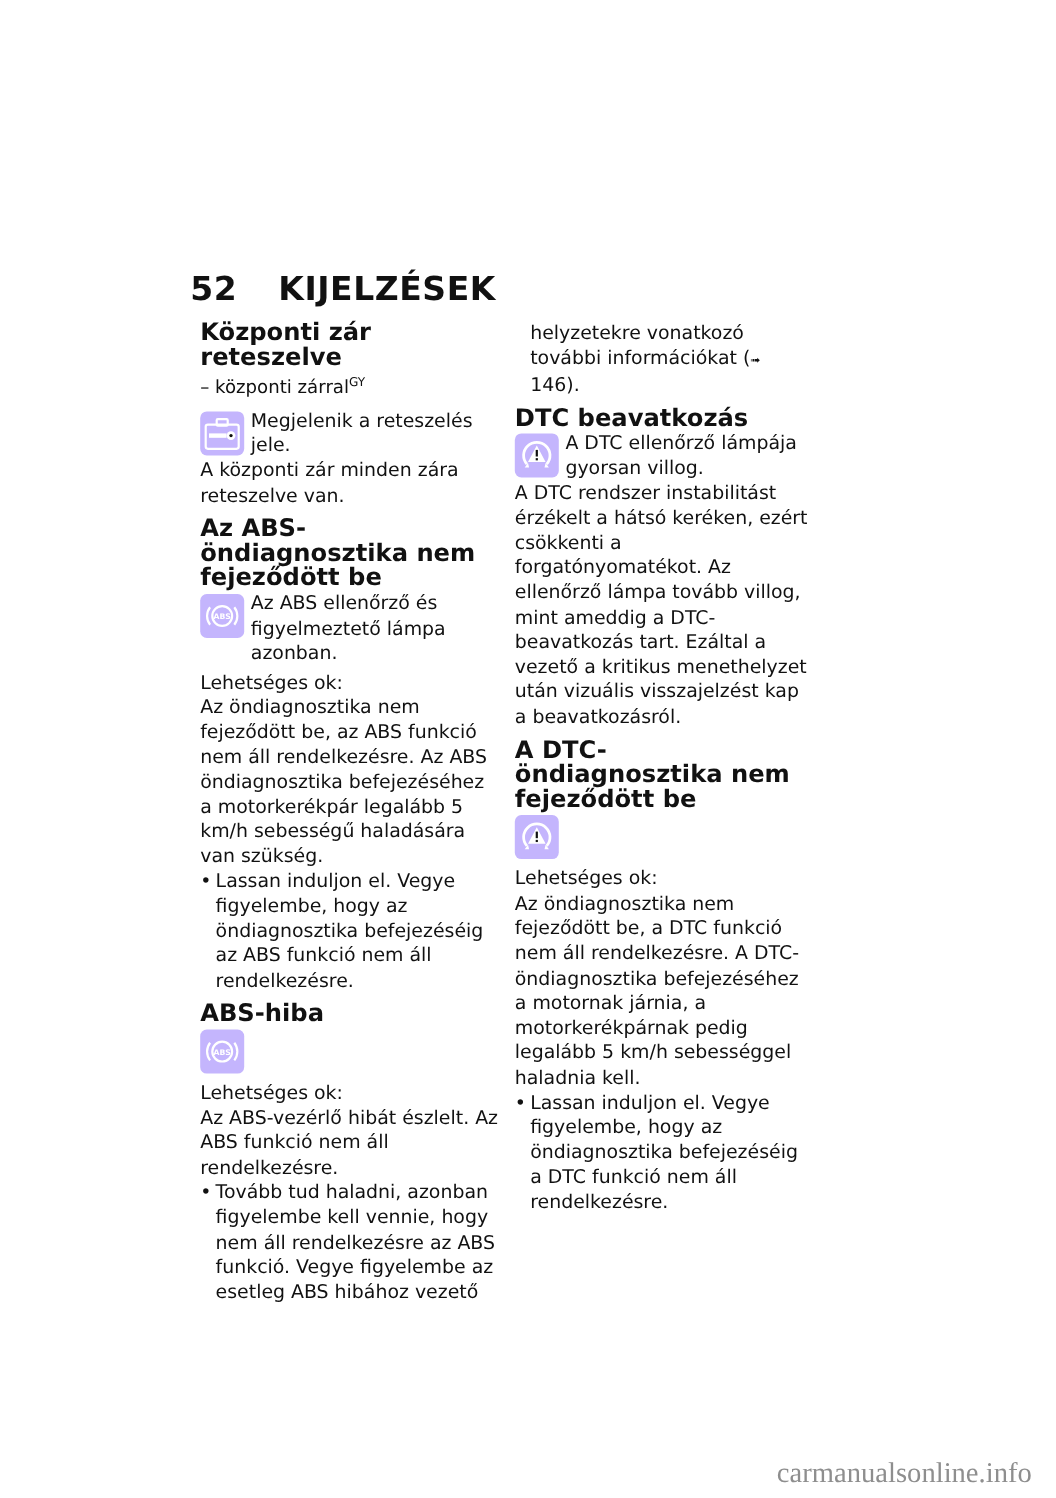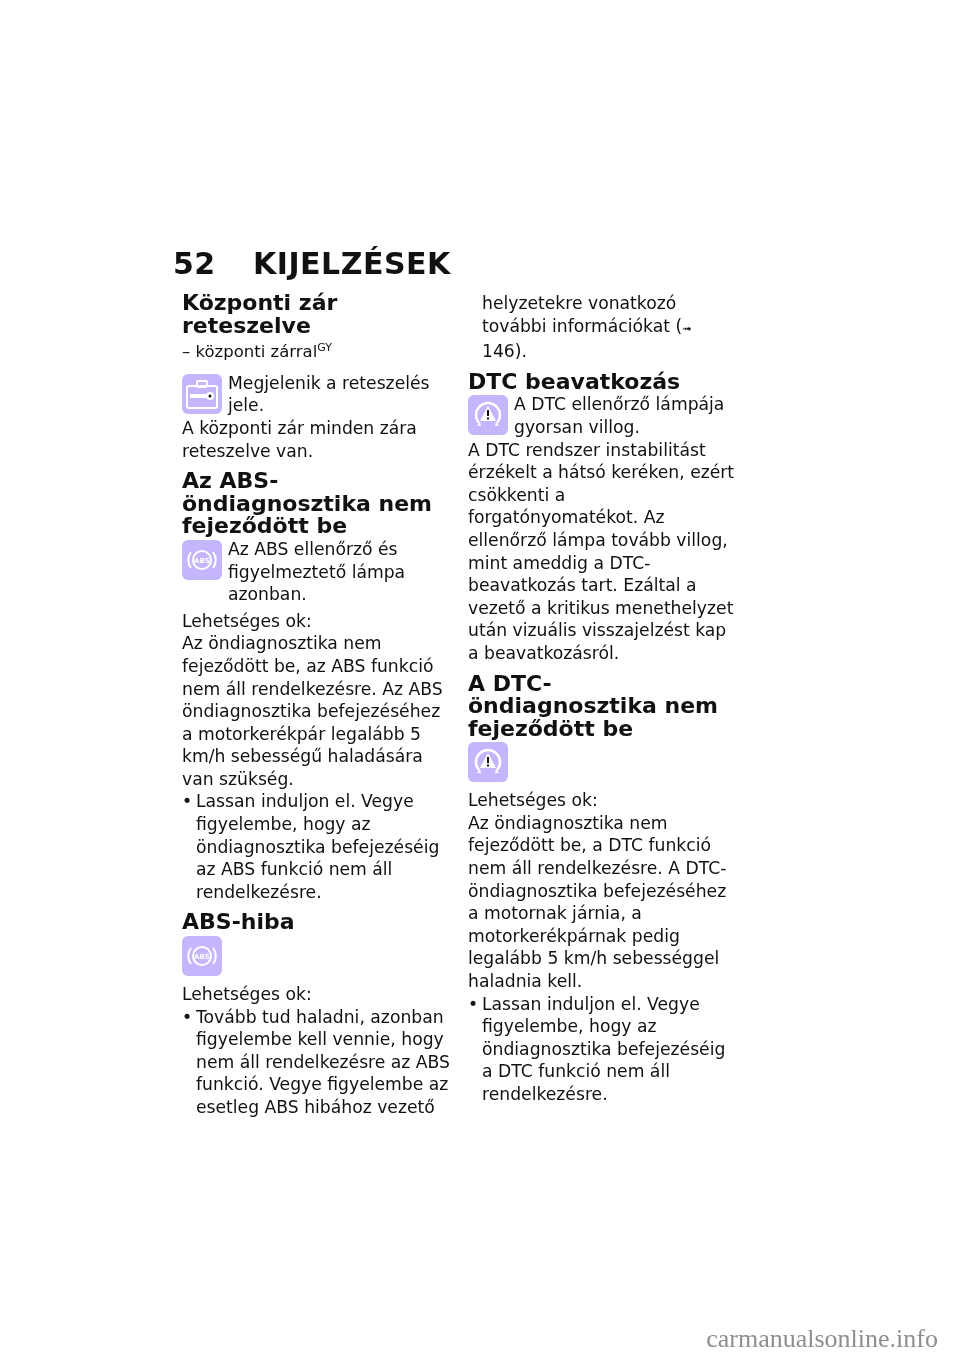--- a/index.html
+++ b/index.html
@@ -76,20 +76,21 @@
       <svg viewBox="0 0 40 40">
         <circle cx="20" cy="20" r="9" fill="none" stroke="#fff" stroke-width="2"></circle>
         <text x="20" y="23" font-size="7" font-weight="bold" fill="#fff" text-anchor="middle" font-family="DejaVu Sans, sans-serif">ABS</text>
         <path d="M9 12 A13 13 0 0 0 9 28" fill="none" stroke="#fff" stroke-width="2"></path>
         <path d="M31 12 A13 13 0 0 1 31 28" fill="none" stroke="#fff" stroke-width="2"></path>
       </svg>
     </span>
   </div>
   <div class="gap" style="height:4px"></div>
   <div class="p">Lehetséges ok:</div>
+  <div class="p">Az ABS-vezérlő hibát észlelt. Az ABS funkció nem áll rendelkezésre.</div>
   <div class="p bullet">Tovább tud haladni, azonban figyelembe kell vennie, hogy nem áll rendelkezésre az ABS funkció. Vegye figyelembe az esetleg ABS hibához vezető</div>
 </div>
 
 <div class="col col-right">
   <div class="p" style="padding-left:14px">
     <span>helyzetekre vonatkozó további információkat</span>
     (<span class="arrow">➟</span>
     <span>146</span>).
   </div>
   <div class="gap"></div>

